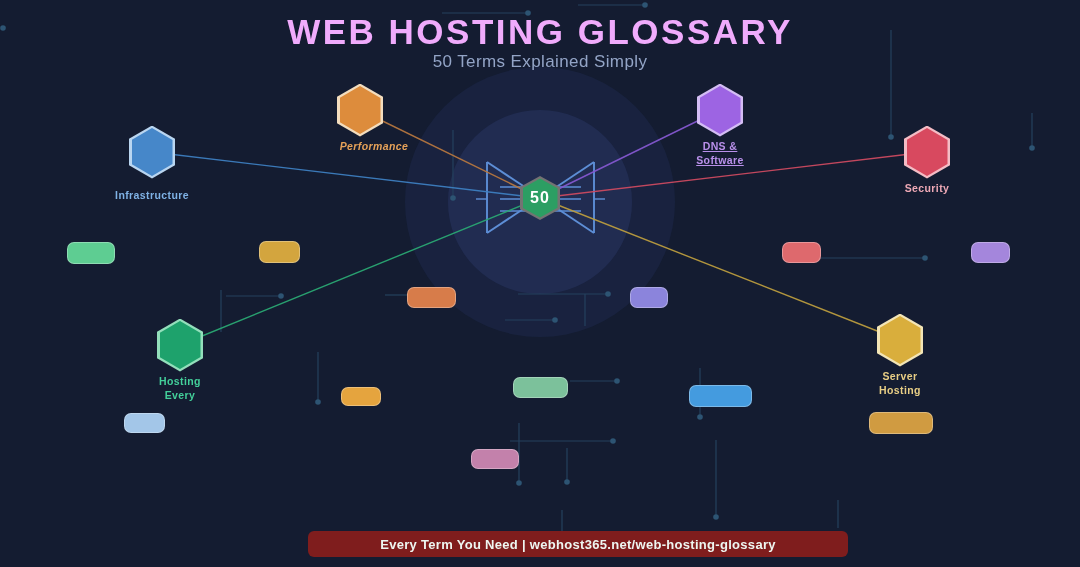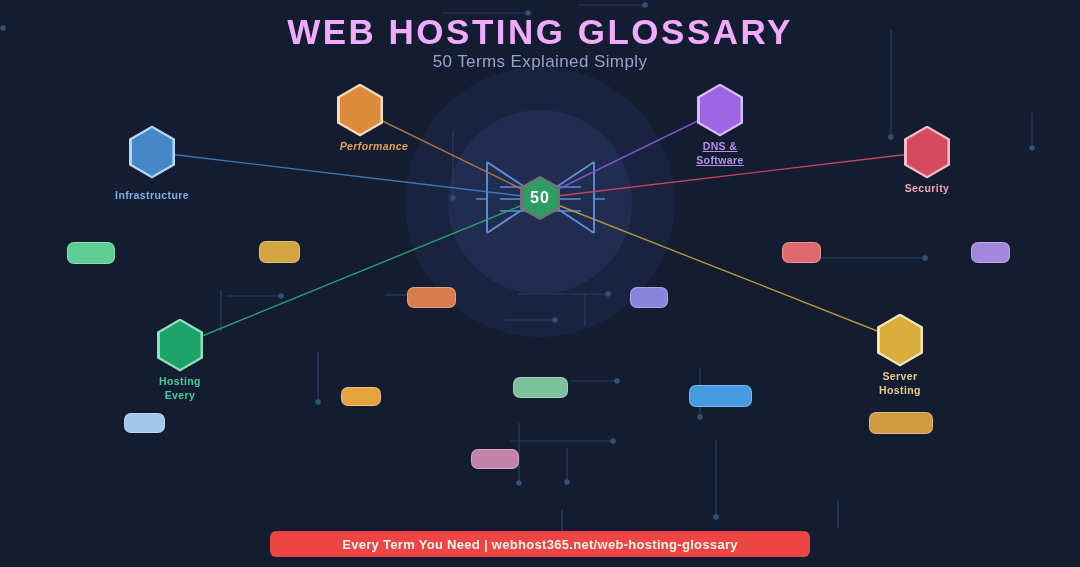--- a/index.html
+++ b/index.html
@@ -171,16 +171,16 @@
 
   <div class="hex center-hex" id="center-hex" style="left: 520px; top: 176px; background: #737373;">
     <div class="hex-inner" id="center-hex-inner" style="background: rgb(44, 158, 99);">
       <span class="center-count">50</span>
     </div>
   </div>
 
   <h1 class="page-title">WEB HOSTING GLOSSARY</h1>
   <div class="page-subtitle">50 Terms Explained Simply</div>
 
-  <div class="footer-bar" id="footer-bar" style="background: #ef4444;">
+  <div class="footer-bar" id="footer-bar" style="background: #7f1d1d; margin-left: 38px;">
     <span>Every Term You Need  |  webhost365.net/web-hosting-glossary</span>
   </div>
 </div>
 
 </body></html>

